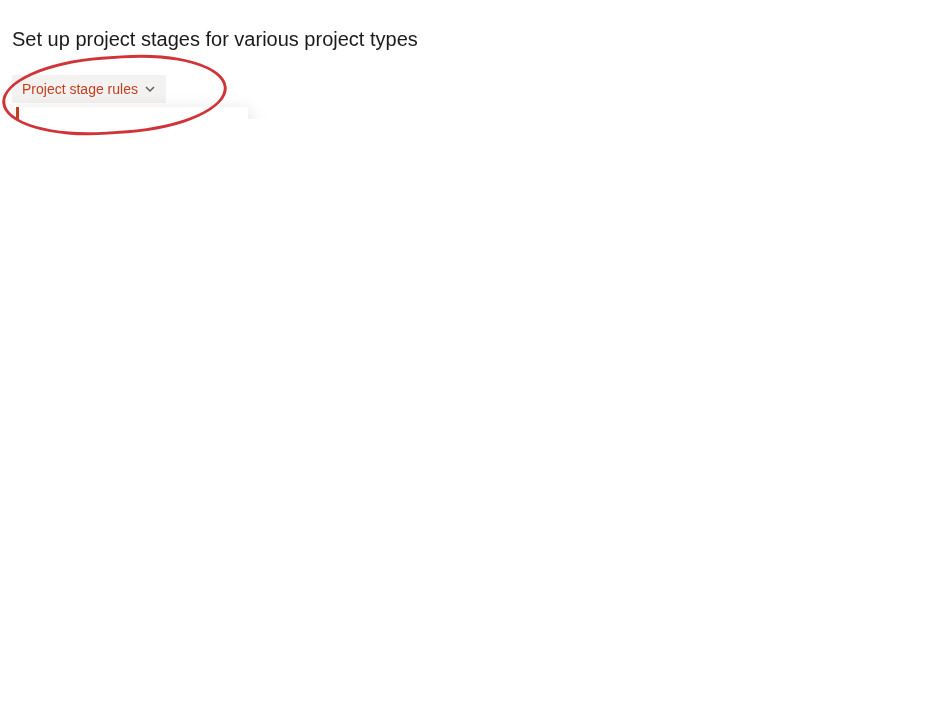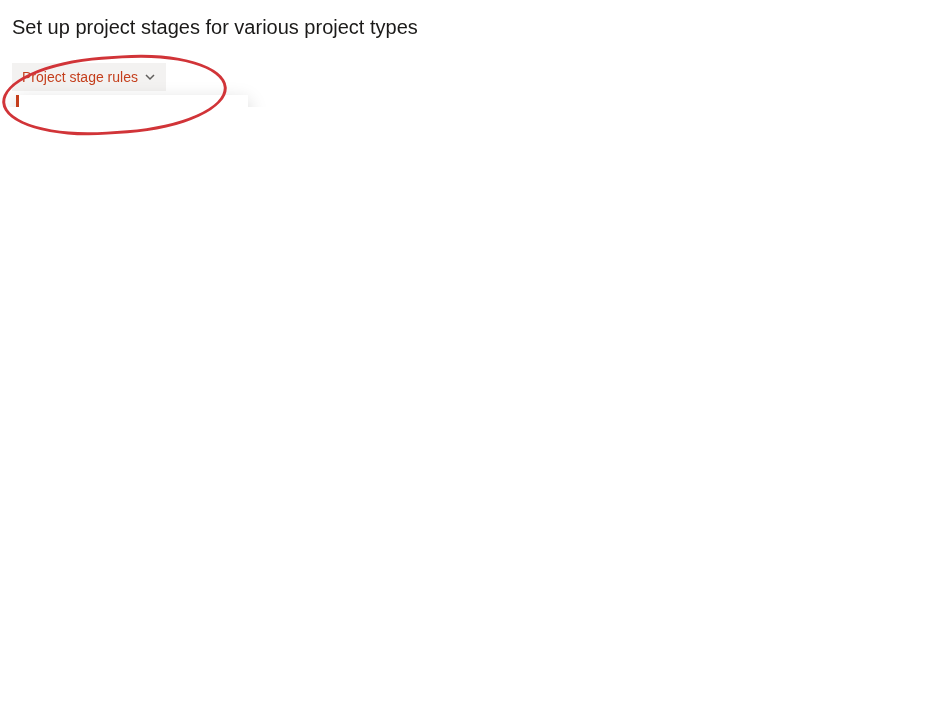--- a/index.html
+++ b/index.html
@@ -8,21 +8,21 @@
     padding: 12px;
     font-family: "Segoe UI", Arial, sans-serif;
     font-size: 14px;
     color: #323130;
     background: #fff;
     width: 940px;
   }
   .page-title {
     font-size: 20px;
     font-weight: 400;
-    margin: 4px 0 24px 0;
+    margin: 16px 0 24px 0;
     color: #1b1a19;
   }
   .dropdown-btn {
     display: inline-flex;
     align-items: center;
     background: #f3f2f1;
     border: none;
     color: #c43e1c;
     font-size: 14px;
     padding: 6px 10px;

